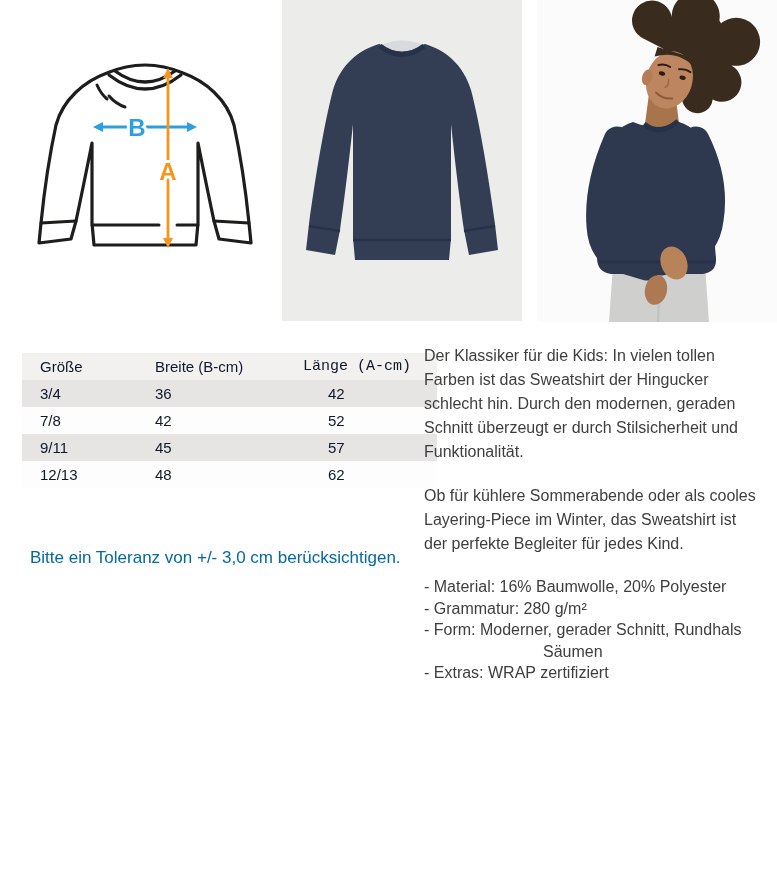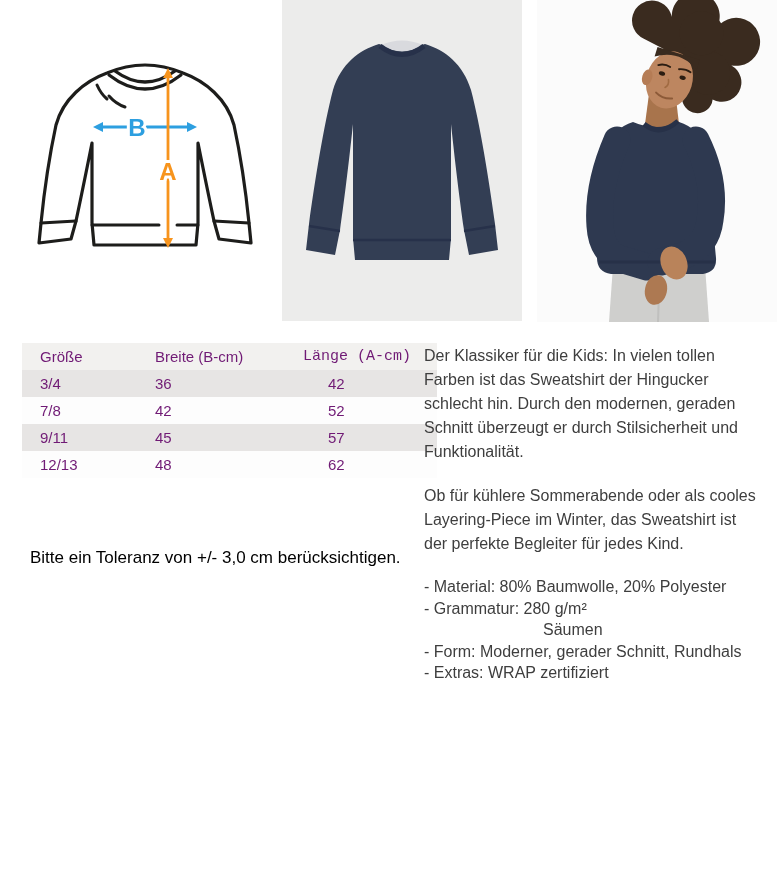--- a/index.html
+++ b/index.html
@@ -9,34 +9,34 @@
     -webkit-font-smoothing:antialiased;overflow:hidden;
   }
   .abs{position:absolute;}
 
   
   #size-diagram{left:35px;top:55px;width:220px;height:205px;}
   #product-photo{left:282px;top:0;width:240px;height:321px;}
   #model-photo{left:537px;top:0;width:240px;height:322px;}
 
   
-  #size-table{left:22px;top:343px;width:380px;border-collapse:collapse;
-    font-size:15px;color:#701a75;table-layout:fixed;}
+  #size-table{left:22px;top:353px;width:380px;border-collapse:collapse;
+    font-size:15px;color:#0f172a;table-layout:fixed;}
   #size-table th,#size-table td{font-weight:normal;text-align:left;height:27px;
     padding:0;vertical-align:middle;}
   #size-table thead tr{background:#f2f1ef;}
   #size-table tbody tr:nth-child(odd){background:#e7e5e4;}
   #size-table tbody tr:nth-child(even){background:#fdfdfd;}
   #size-table .c1{width:108px;padding-left:18px;}
   #size-table .c2{width:138px;padding-left:7px;}
   #size-table th.c3{width:134px;padding-left:10px;font-family:Liberation Mono, monospace;}
   #size-table td.c3{width:134px;padding-left:35px;}
 
   
-  #tolerance-note{left:30px;top:548px;font-size:17px;color:#000000;}
+  #tolerance-note{left:30px;top:548px;font-size:17px;color:#0369a1;}
 
   
   #description{left:424px;top:344px;width:336px;font-size:16px;
     line-height:24px;color:#3e3e3e;}
   #description p{margin:0 0 20px 0;}
   #details{margin-top:19px;line-height:21.6px;}
   #details .detail-line{white-space:nowrap;}
   #details .indent{padding-left:119px;}
 
   svg text.dimlabel{
@@ -192,19 +192,19 @@
     </tr>
   </tbody>
 </table>
 
 <div class="abs" id="tolerance-note">Bitte ein Toleranz von +/- 3,0 cm berücksichtigen.</div>
 
 <div class="abs" id="description">
   <p>Der Klassiker für die Kids: In vielen tollen Farben ist das Sweatshirt der Hingucker schlecht hin. Durch den modernen, geraden Schnitt überzeugt er durch Stilsicherheit und Funktionalität.</p>
   <p>Ob für kühlere Sommerabende oder als cooles Layering-Piece im Winter, das Sweatshirt ist der perfekte Begleiter für jedes Kind.</p>
   <div id="details">
-    <div class="detail-line">- Material: 80% Baumwolle, 20% Polyester</div>
+    <div class="detail-line">- Material: 16% Baumwolle, 20% Polyester</div>
     <div class="detail-line">- Grammatur: 280 g/m²</div>
+    <div class="detail-line">- Form: Moderner, gerader Schnitt, Rundhals</div>
     <div class="detail-line indent">Säumen</div>
-    <div class="detail-line">- Form: Moderner, gerader Schnitt, Rundhals</div>
     <div class="detail-line">- Extras: WRAP zertifiziert</div>
   </div>
 </div>
 
 </body></html>

